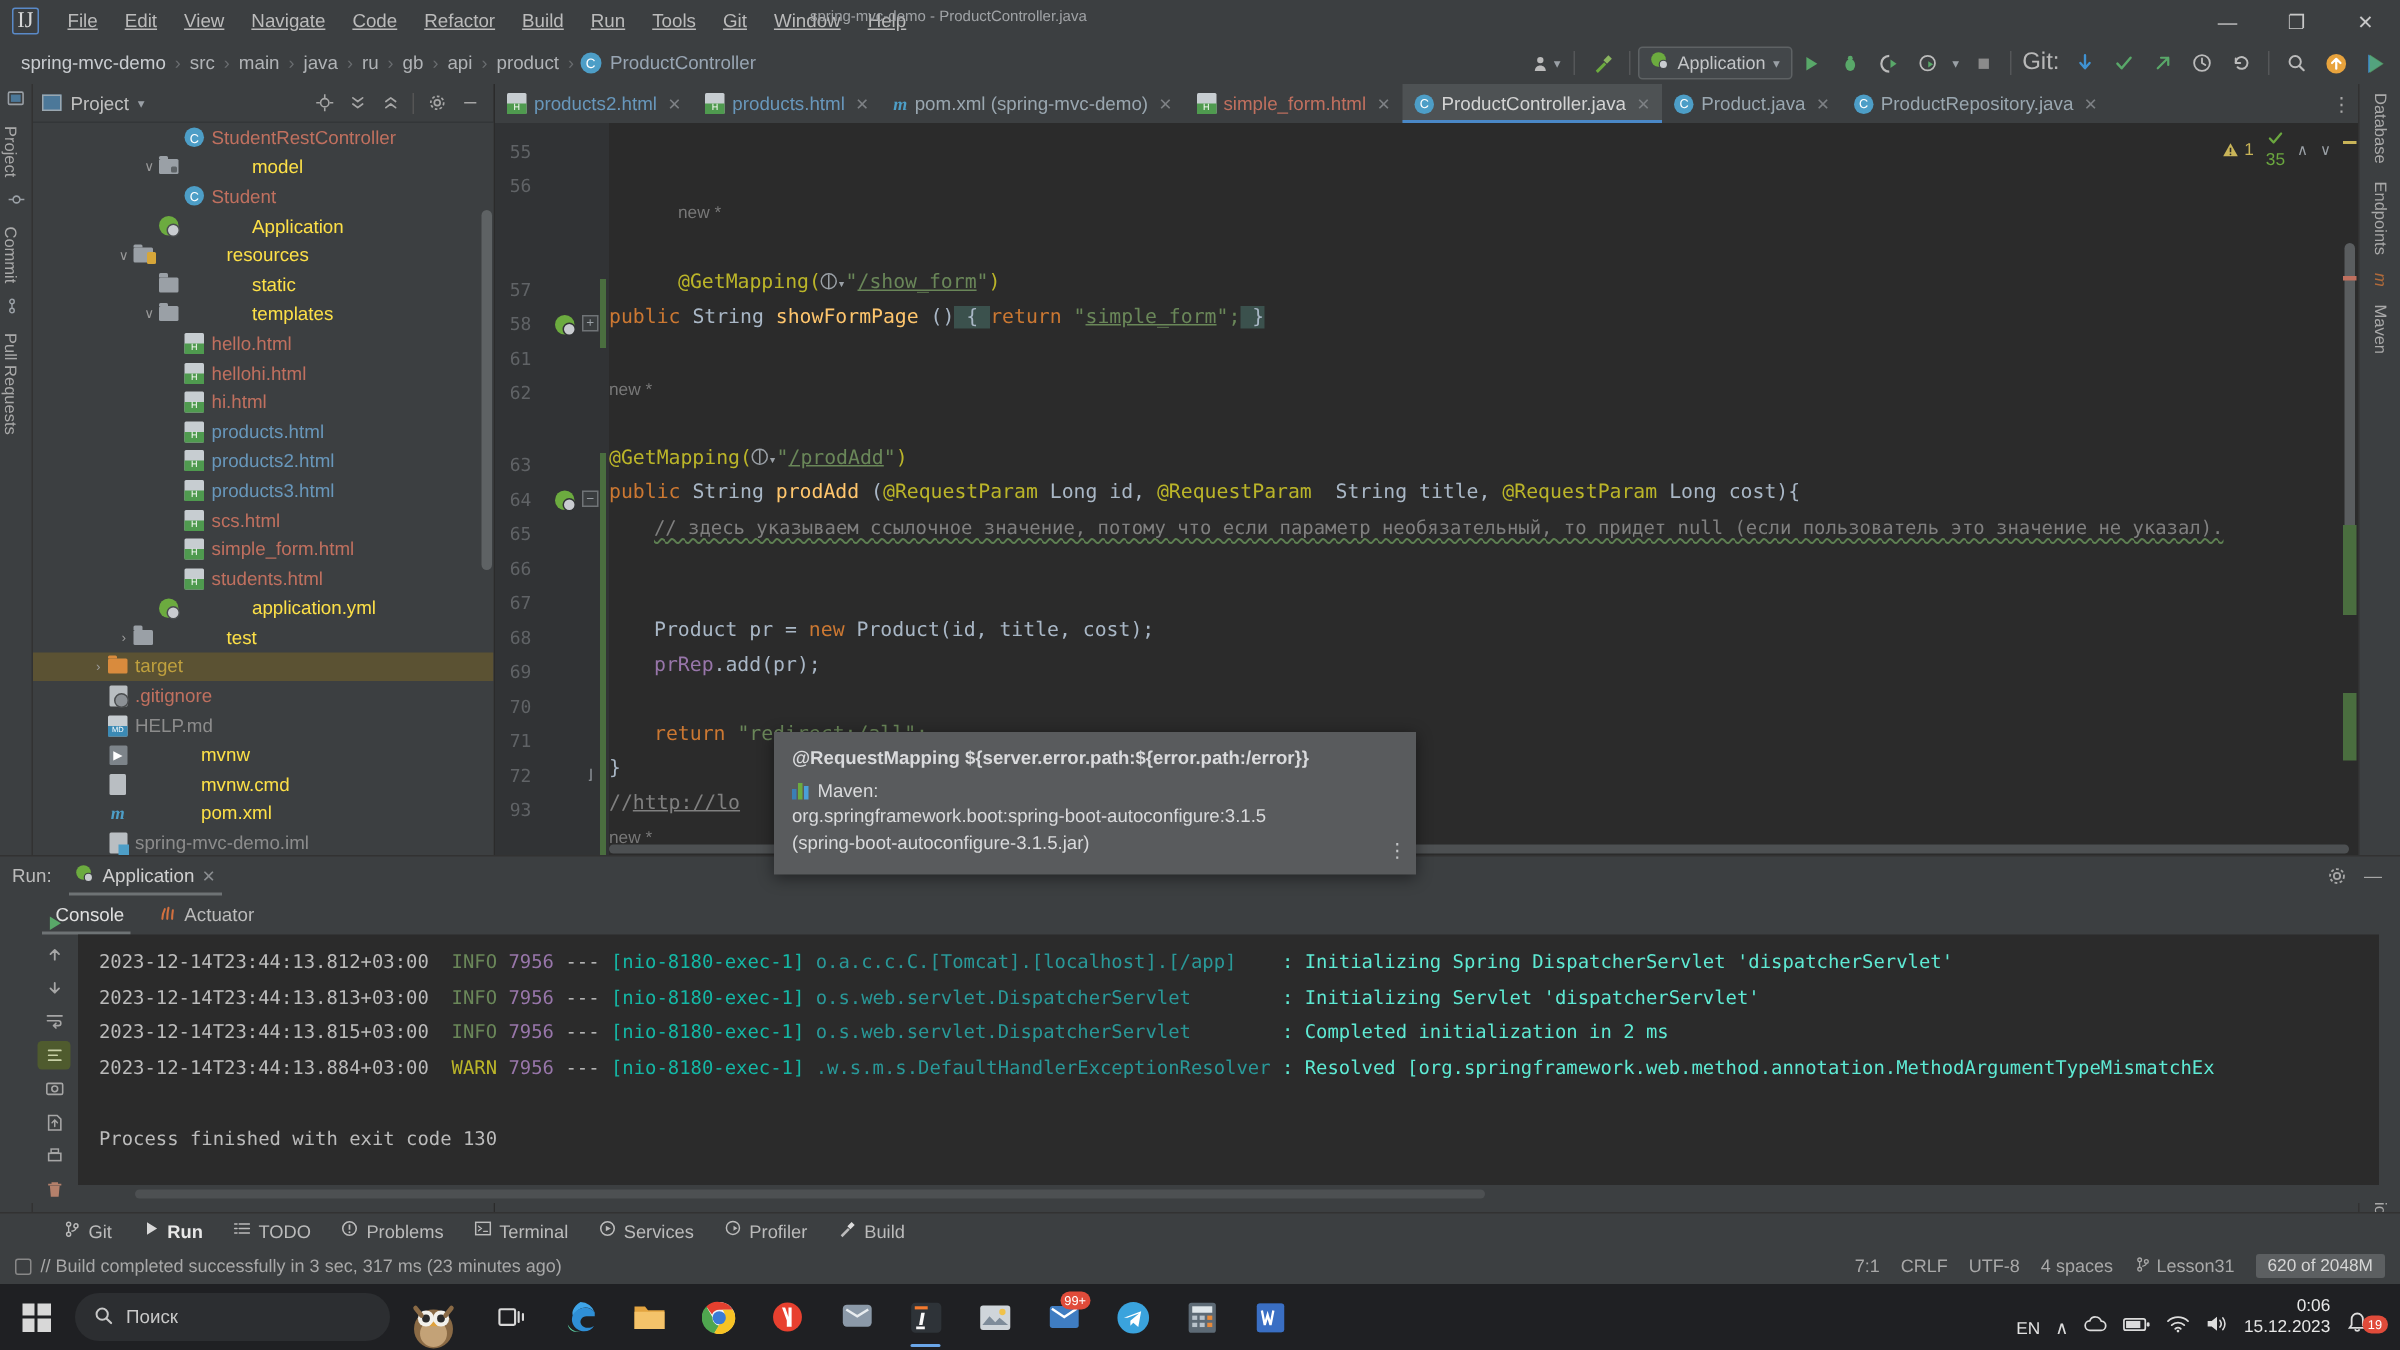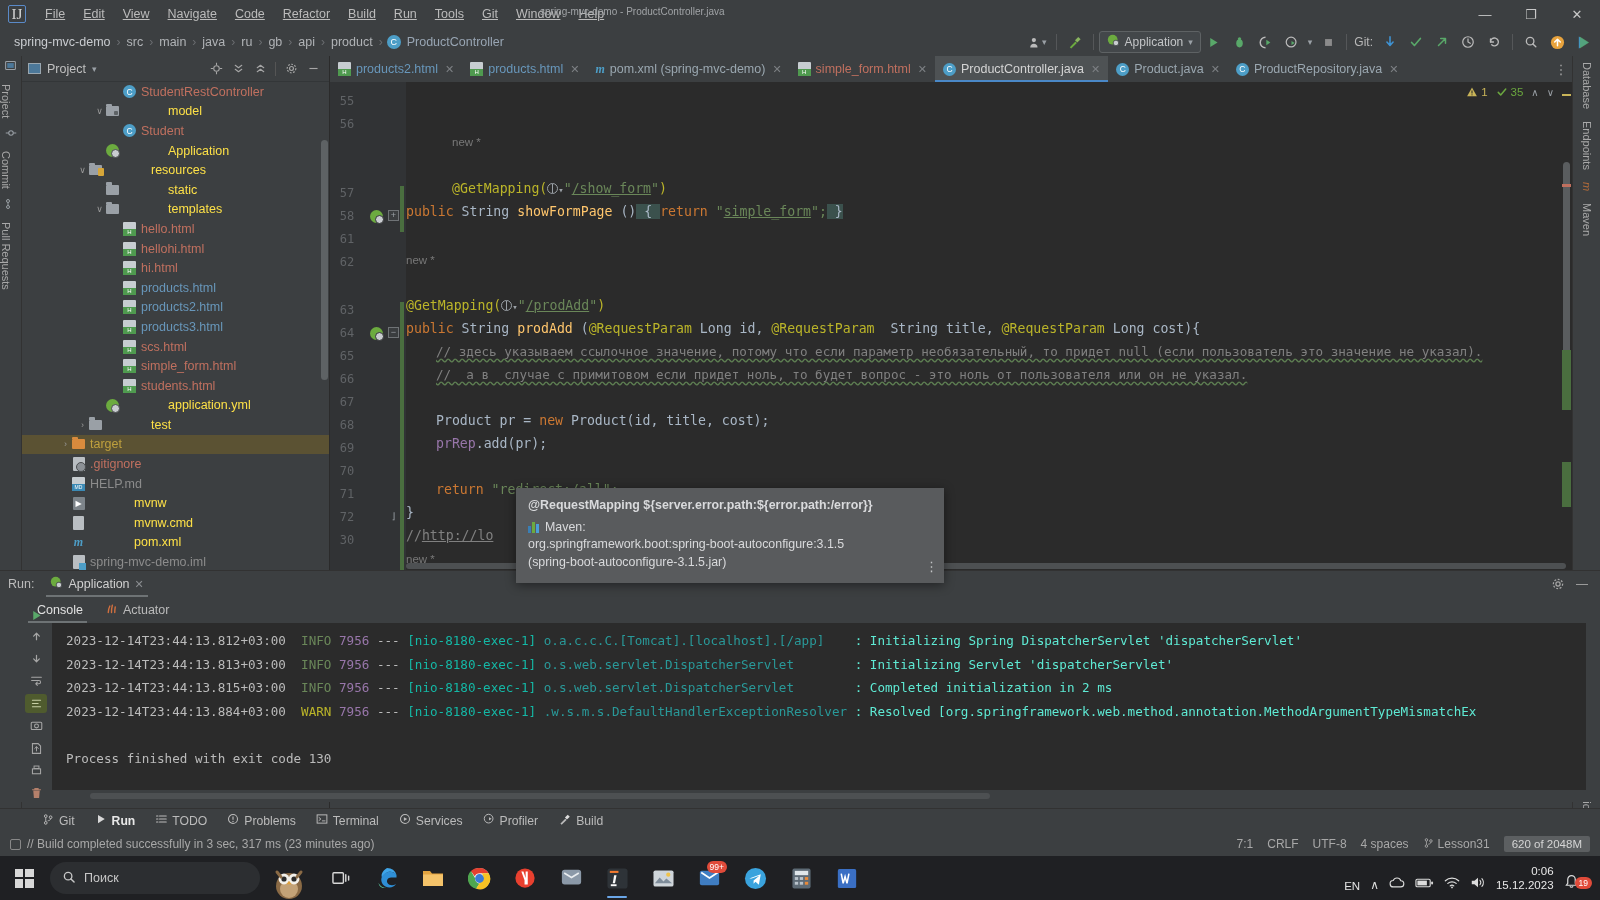--- a/index.html
+++ b/index.html
@@ -65,21 +65,21 @@
   .tb-btn {
     width: 26px; height: 22px; display: flex; align-items: center; justify-content: center;
     color: #b8b8b8; font-size: 12px; border-radius: 3px;
   }
   .tb-sep { width: 1px; height: 16px; background: #555759; margin: 0 5px; }
   .runcfg {
     display: flex; align-items: center; gap: 5px; height: 22px;
     border: 1px solid #5e6264; border-radius: 3px; padding: 0 7px;
     font-size: 12px; color: #c3c5c7; background: #43474a;
   }
-  .git-label { font-size: 12px; color: #b8b8b8; margin: 0 4px 0 2px; }
+  .git-label { font-size: 16px; color: #b8b8b8; margin: 0 4px 0 2px; }
 
   
   .left-strip {
     position: absolute; left: 0; top: 56px; width: 22px; bottom: 78px;
     background: #3c3f41; border-right: 1px solid #323232;
   }
   .strip-label {
     writing-mode: vertical-rl; text-orientation: mixed;
     font-size: 11px; color: #a9a9a9; padding: 6px 0; white-space: nowrap;
   }
@@ -215,21 +215,21 @@
 
   .code-wrap {
     position: absolute; top: 26px; left: 0; right: 0; bottom: 0;
     background: #2b2b2b; overflow: hidden;
   }
   .inspect-bar {
     position: absolute; right: 18px; top: 4px; display: flex; align-items: center;
     gap: 8px; font-size: 11.5px; color: #a9b7c6; z-index: 6;
   }
   .warn-chip { color: #c9b458; display: flex; align-items: center; gap: 3px; }
-  .ok-chip { color: #6ba73f; display: flex; align-items: center; gap: 3px; }
+  .ok-chip { color: #6ba73f; display: flex; align-items: center; gap: 3px; flex-direction: column; }
   .chev { color: #9aa0a6; font-size: 10px; }
 
   .gutter {
     position: absolute; left: 0; top: 0; width: 76px; bottom: 0;
     background: #313335;
   }
   .ln {
     position: absolute; right: 46px; font-size: 12px; color: #606366;
     font-family: "DejaVu Sans Mono", monospace; text-align: center; width: 26px;
   }
@@ -936,21 +936,21 @@
         <div class="ln" style="top:221px">63</div>
         <div class="ln" style="top:244px">64</div>
         <div class="ln" style="top:267px">65</div>
         <div class="ln" style="top:290px">66</div>
         <div class="ln" style="top:313px">67</div>
         <div class="ln" style="top:336px">68</div>
         <div class="ln" style="top:359px">69</div>
         <div class="ln" style="top:382px">70</div>
         <div class="ln" style="top:405px">71</div>
         <div class="ln" style="top:428px">72</div>
-        <div class="ln" style="top:451px">30</div>
+        <div class="ln" style="top:451px">93</div>
 
         <div class="gicon" style="top:128px">
             <span class="spring"></span>
           </div>
         <div class="gicon" style="top:245px">
             <span class="spring"></span>
           </div>
 
         <div class="fold" style="top:128px">+</div>
         <div class="fold" style="top:245px">−</div>
@@ -963,21 +963,20 @@
       <div class="code">
         
 
         <div class="cline inlayhint" style="top:49px;left:46px">new *</div>
         <div class="cline" style="top:95px;left:46px"><span class="ann">@GetMapping(</span><span class="globe"></span><span class="caret-dn">▾</span><span class="s">"</span><span class="ulink">/show_form</span><span class="s">"</span><span class="ann">)</span></div>
         <div class="cline" style="top:118px;left:0px"><span class="k">public</span> <span class="typ">String</span> <span class="fn">showFormPage</span> ()<span class="hl-brace"> { </span><span class="k">return</span> <span class="s">"</span><span class="ulink">simple_form</span><span class="s">";</span><span class="hl-brace"> }</span></div>
         <div class="cline inlayhint" style="top:167px;left:0px">new *</div>
         <div class="cline" style="top:212px;left:0px"><span class="ann">@GetMapping(</span><span class="globe"></span><span class="caret-dn">▾</span><span class="s">"</span><span class="ulink">/prodAdd</span><span class="s">"</span><span class="ann">)</span></div>
         <div class="cline" style="top:235px;left:0px"><span class="k">public</span> <span class="typ">String</span> <span class="fn">prodAdd</span> (<span class="ann">@RequestParam</span> <span class="typ">Long</span> id, <span class="ann">@RequestParam</span>  <span class="typ">String</span> title, <span class="ann">@RequestParam</span> <span class="typ">Long</span> cost){</div>
         <div class="cline cm wavy" style="top:258px;left:30px;font-size:12.6px">// здесь указываем ссылочное значение, потому что если параметр необязательный, то придет null (если пользователь это значение не указал).</div>
-        <div class="cline cm wavy" style="top:281px;left:30px;font-size:12.6px">//  а в  случае с примитовом если придет ноль, то будет вопрос - это ноль от пользователя или он не указал.</div>
         <div class="cline" style="top:327px;left:30px"><span class="typ">Product</span> pr = <span class="k">new</span> <span class="typ">Product</span>(id, title, cost);</div>
         <div class="cline" style="top:350px;left:30px"><span class="fld">prRep</span>.add(pr);</div>
         <div class="cline" style="top:396px;left:30px"><span class="k">return</span> <span class="s">"redirect:</span><span class="ulink">/all</span><span class="s">";</span></div>
         <div class="cline" style="top:419px;left:0px">}</div>
         <div class="cline" style="top:442px;left:0px"><span class="cm">//</span><span class="cmlink">http://lo</span></div>
         <div class="cline inlayhint" style="top:466px;left:0px">new *</div>
         
       </div>
 
       <div class="scroll-v">

